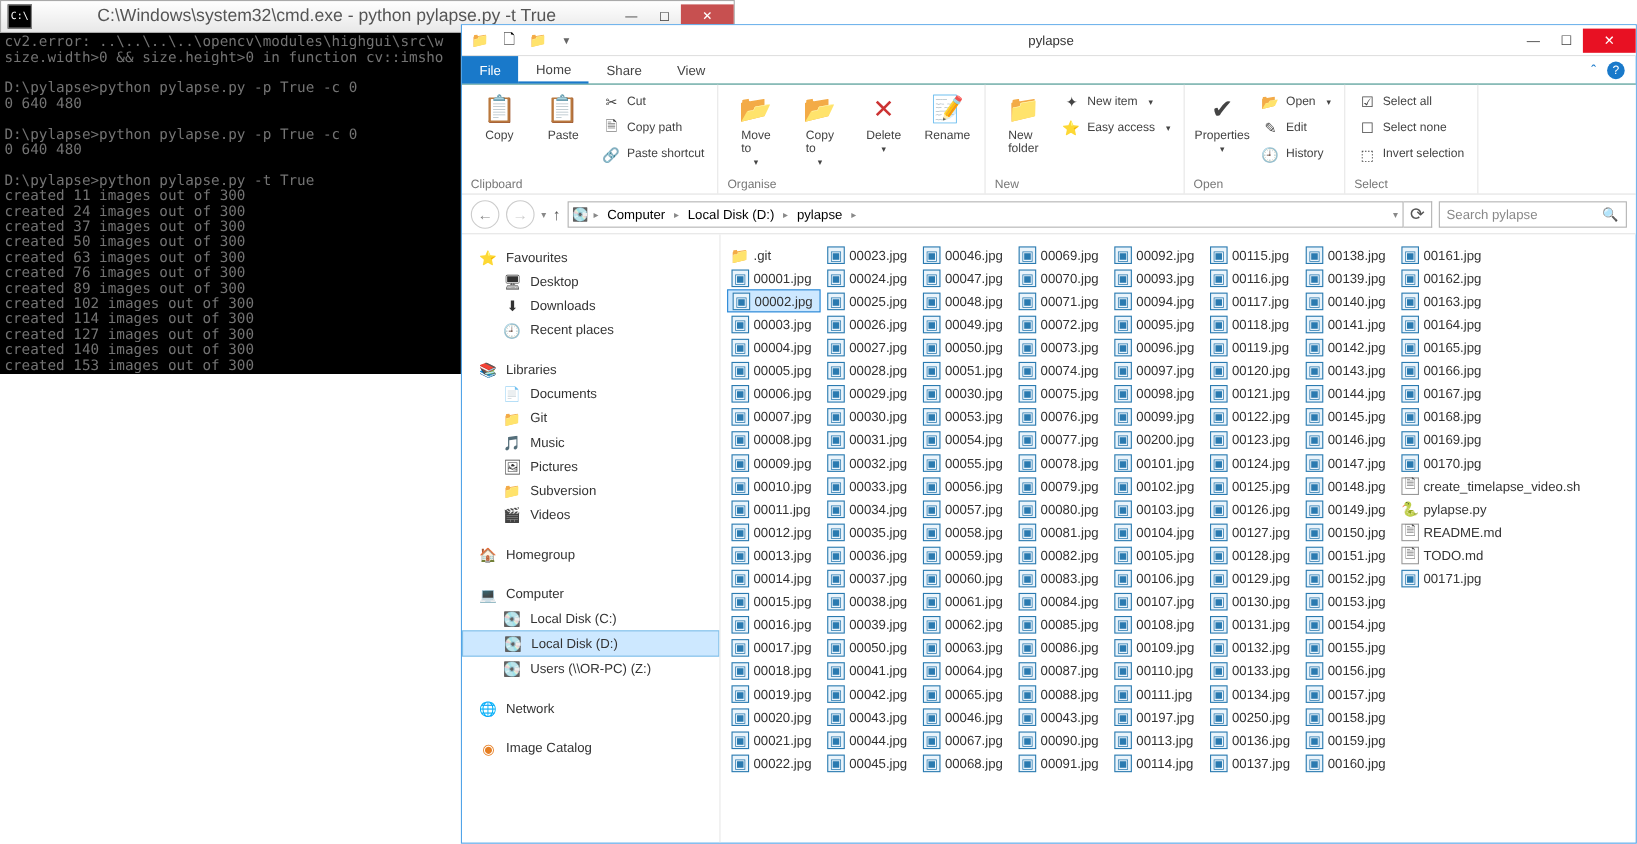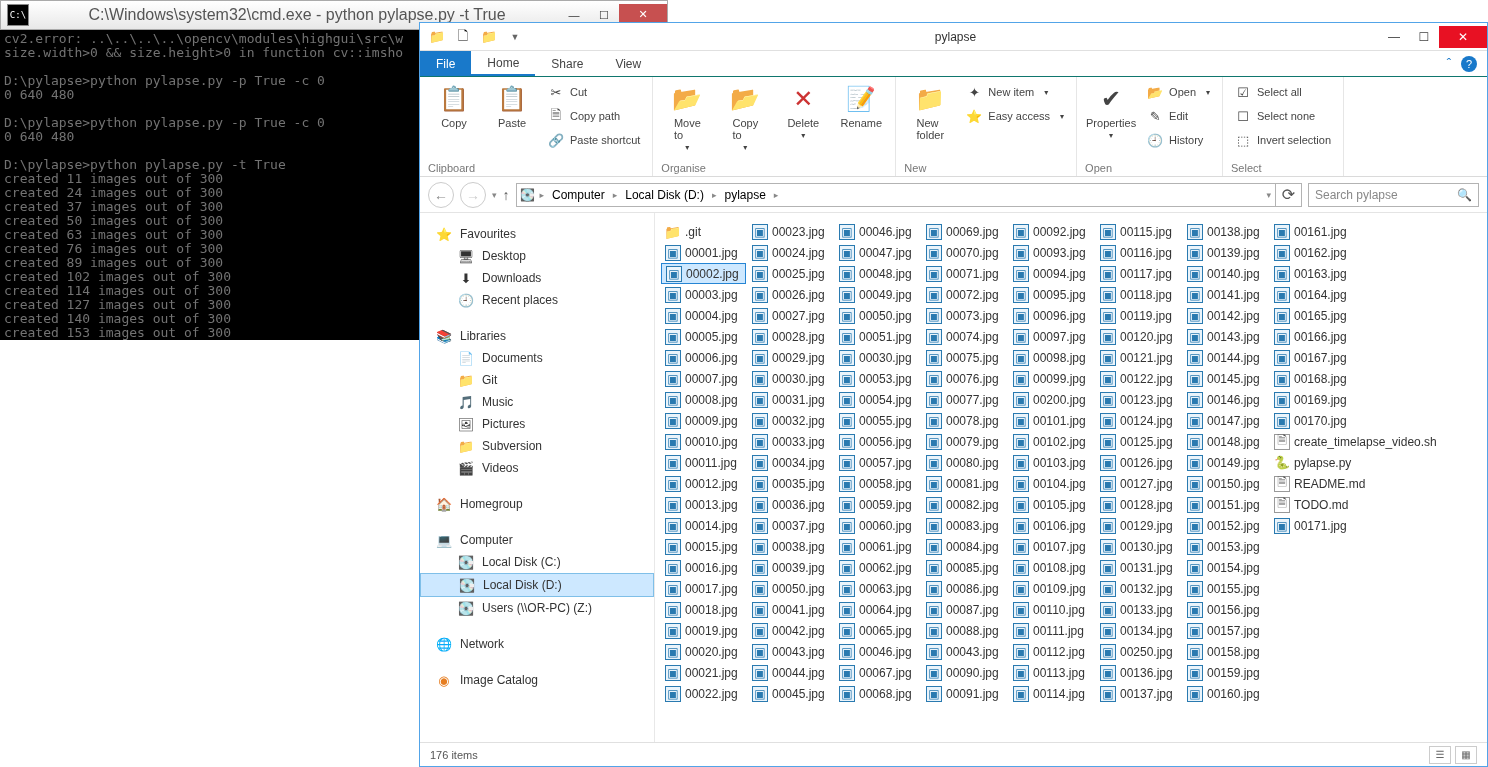--- a/index.html
+++ b/index.html
@@ -817,21 +817,21 @@
           <div class="file-item">
             <div class="file-ico ">▣</div>
             <span>00110.jpg</span>
           </div>
           <div class="file-item">
             <div class="file-ico ">▣</div>
             <span>00111.jpg</span>
           </div>
           <div class="file-item">
             <div class="file-ico ">▣</div>
-            <span>00112.jpg</span>
+            <span>00197.jpg</span>
           </div>
           <div class="file-item">
             <div class="file-ico ">▣</div>
             <span>00113.jpg</span>
           </div>
           <div class="file-item">
             <div class="file-ico ">▣</div>
             <span>00114.jpg</span>
           </div>
           <div class="file-item">
@@ -1075,20 +1075,13 @@
             <span>TODO.md</span>
           </div>
           <div class="file-item">
             <div class="file-ico ">▣</div>
             <span>00171.jpg</span>
           </div>
         </div>
     </div>
   </div>
 
-  <div class="status-bar">
-    <span>176 items</span>
-    <div class="status-views">
-      <div class="view-btn">☰</div>
-      <div class="view-btn">▦</div>
-    </div>
-  </div>
 </div>
 
 </body></html>

